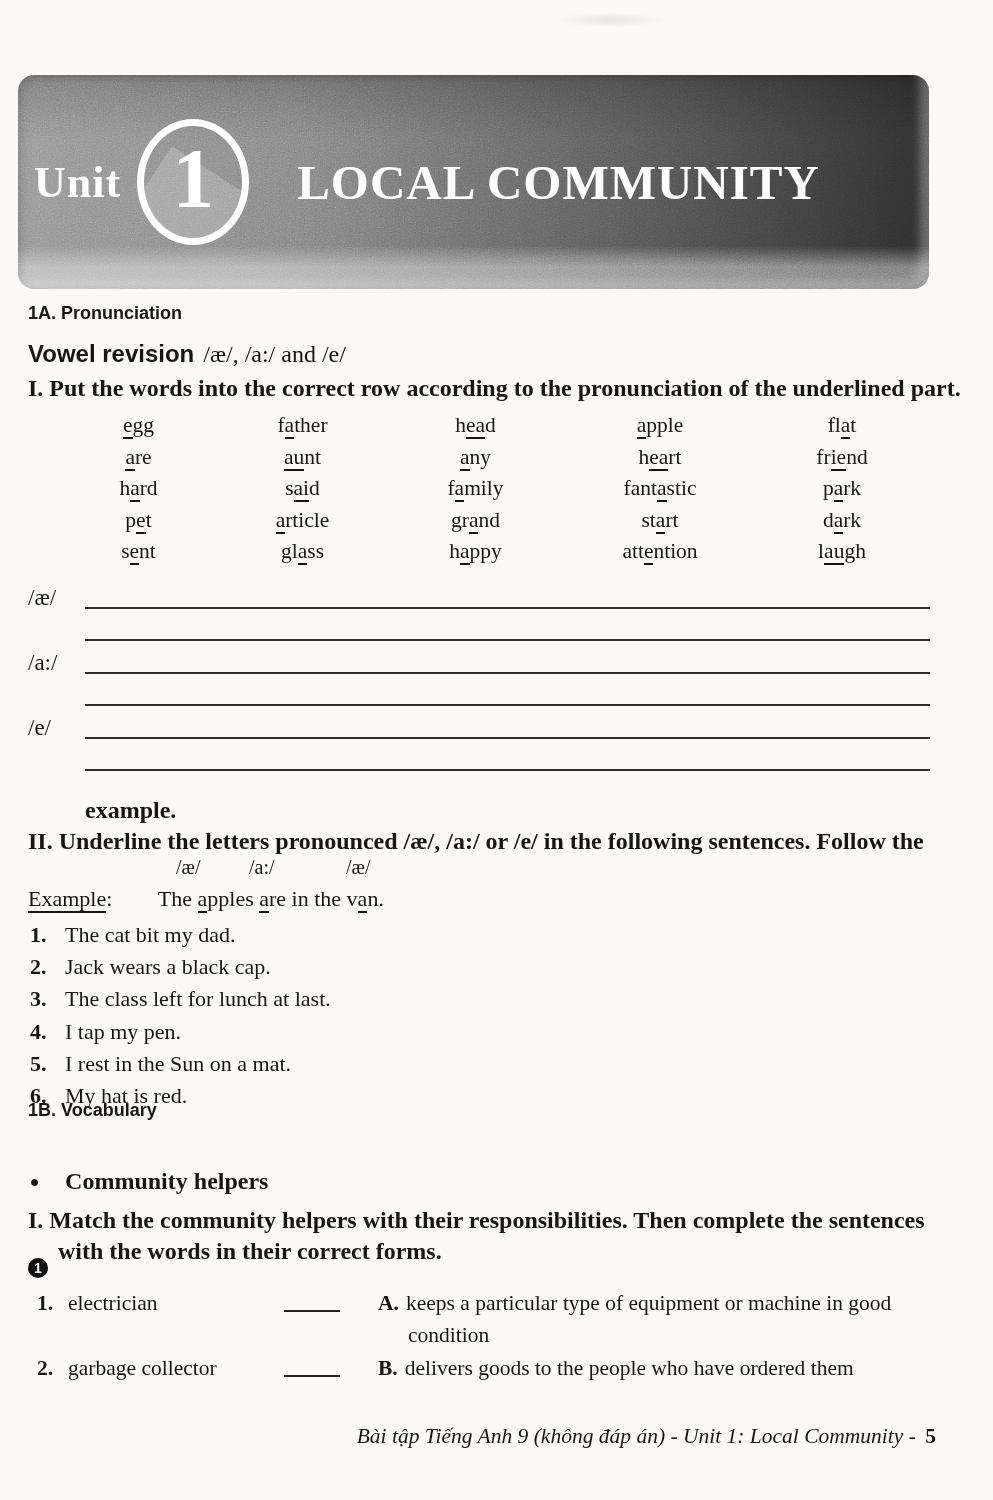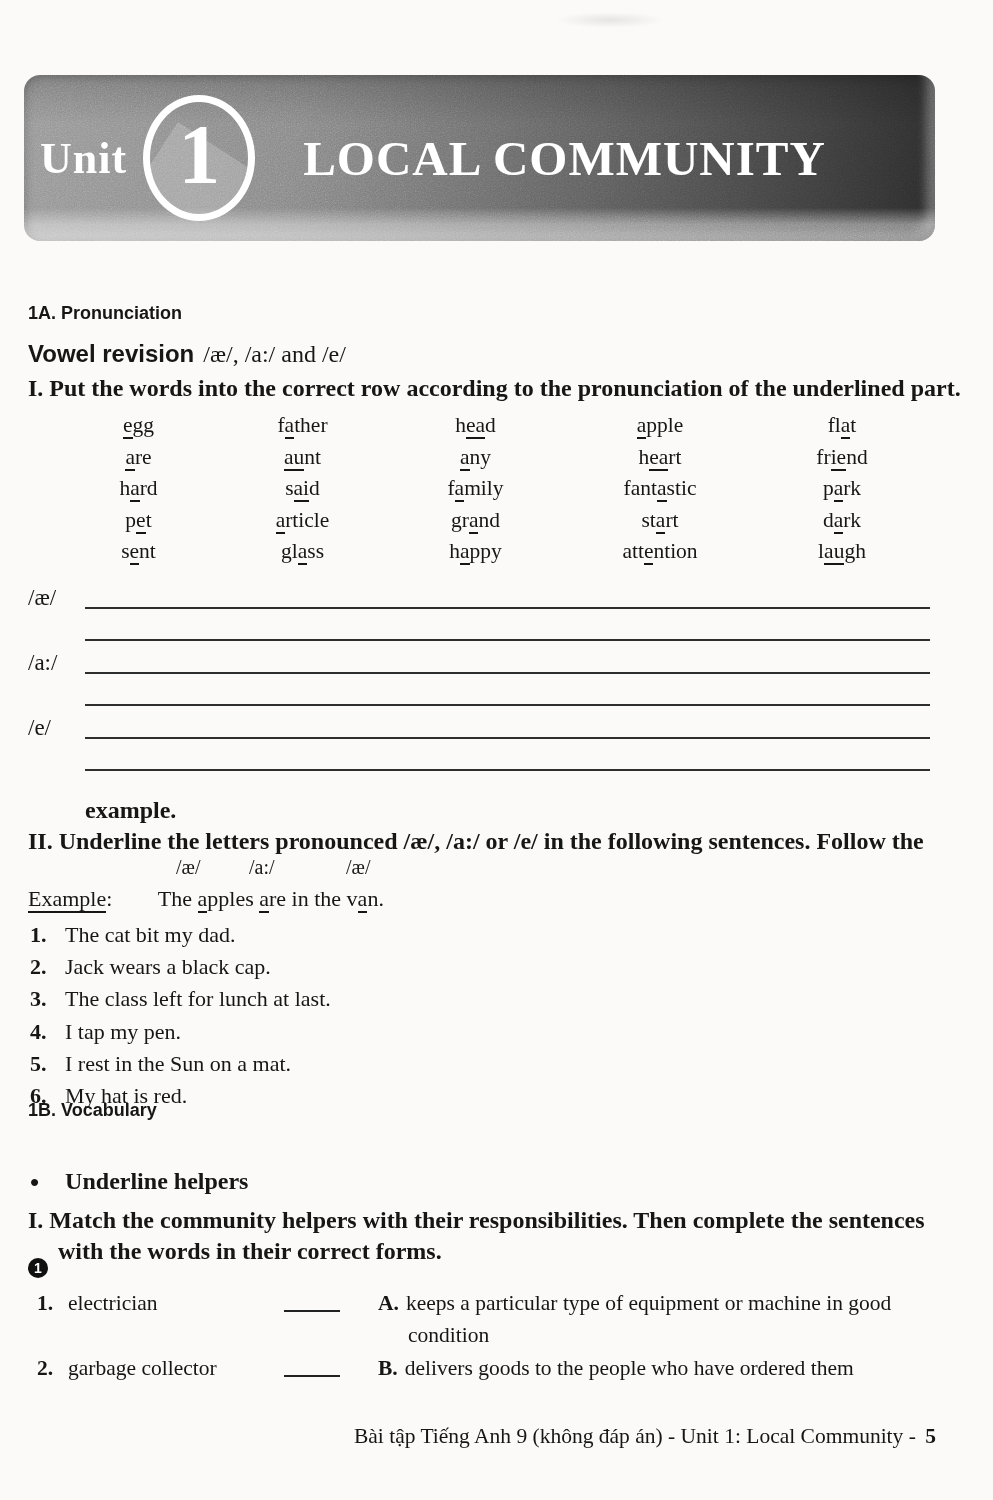--- a/index.html
+++ b/index.html
@@ -5,21 +5,21 @@
   html,body{margin:0;padding:0;}
   body{
     width:993px;height:1500px;position:relative;overflow:hidden;
     background:#fbfaf8;color:#161616;
     font-family:"Liberation Serif","DejaVu Serif",serif;
   }
   .smudge{position:absolute;left:555px;top:12px;width:110px;height:16px;
     background:radial-gradient(ellipse,rgba(120,120,120,.16),transparent 70%);}
   
   .banner{
-    position:absolute;left:24px;top:75px;width:911px;height:166px;
+    position:absolute;left:18px;top:75px;width:911px;height:214px;
     border-radius:16px;overflow:hidden;
     background:
       linear-gradient(to bottom, rgba(0,0,0,.18) 0%, rgba(0,0,0,0) 30%, rgba(0,0,0,0) 80%, rgba(255,255,255,.38) 90%, rgba(255,255,255,.30) 100%),
       linear-gradient(100deg,#979797 0%,#868686 30%,#5e5e5e 62%,#2a2a2a 100%);
     box-shadow: inset -9px -10px 10px rgba(255,255,255,.28), inset 2px 2px 10px rgba(0,0,0,.22);
   }
   .noise{position:absolute;inset:0;width:100%;height:100%;opacity:.45;mix-blend-mode:overlay;pointer-events:none;}
   .banner-content{position:relative;height:100%;display:flex;align-items:center;padding-left:16px;}
   .unit-word{color:#fff;font-weight:bold;font-size:44px;letter-spacing:1px;}
   .unit-circle{
@@ -84,21 +84,21 @@
   .match-row{position:relative;font-size:21.5px;line-height:31.5px;margin-bottom:2px;min-height:32px;}
   .m-num{position:absolute;left:37px;font-weight:bold;}
   .m-term{position:absolute;left:68px;white-space:nowrap;}
   .m-blank{position:absolute;left:284px;top:22px;width:56px;border-bottom:2px solid #222;}
   .m-desc{margin-left:378px;margin-right:30px;}
   .m-letter{font-weight:bold;margin-right:7px;}
   .m-line{white-space:nowrap;}
   
   .footer{position:absolute;left:0;top:1424px;width:993px;text-align:right;
     padding-right:57px;box-sizing:border-box;font-size:21.5px;white-space:nowrap;}
-  .f-it{margin-top:48px;}
+  .f-it{font-style:italic;margin-top:48px;}
   .f-num{font-weight:bold;margin-left:4px;}
 </style>
 </head>
 <body>
 
 <div class="smudge"></div>
 
 <div class="banner">
   <div class="banner-content">
     <span class="unit-word">Unit</span>
@@ -218,21 +218,21 @@
     </div>
     <div class="sentence-row">
       <span class="s-num">6.</span>
       <span class="s-text">My hat is red.</span>
     </div>
   </div>
 
 <h2 class="h-sans" id="h-1b">1B. Vocabulary</h2>
 
 <div class="bullet-row">
-  <span class="bullet">•</span><span class="bullet-label">Underline helpers</span>
+  <span class="bullet">•</span><span class="bullet-label">Community helpers</span>
 </div>
 
 <div class="task" id="task-1b-i">
   <div class="task-line">I. Match the community helpers with their responsibilities. Then complete the sentences</div>
   <div class="task-line indent-30">with the words in their correct forms.</div>
 </div>
 
 <div class="marker">1</div>
 
 <div class="matches">

